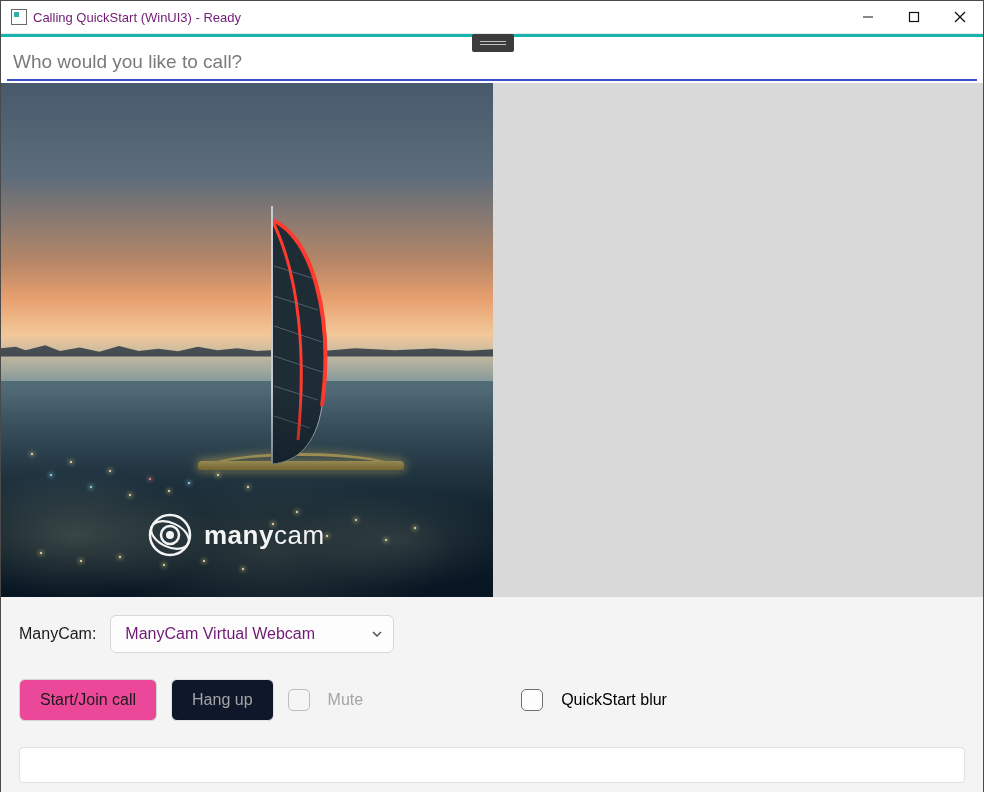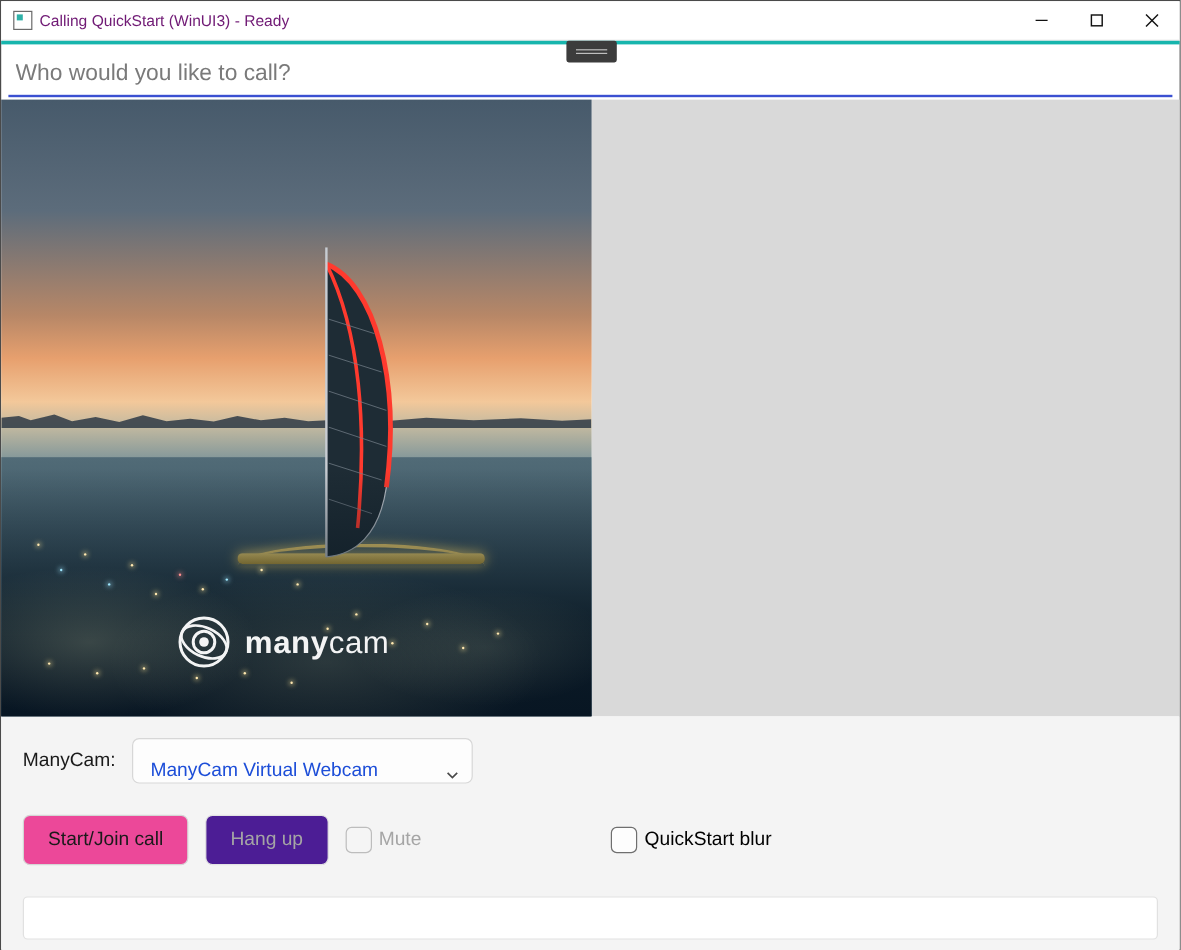--- a/index.html
+++ b/index.html
@@ -254,25 +254,25 @@
     font-size: 16px;
     color: #1a1a1a;
   }
   .combo {
     height: 36px;
     min-width: 258px;
     border: 1px solid #d7d7d7;
     border-radius: 6px;
     background: #fdfdfd;
     display: flex;
-    align-items: flex-end;
+    align-items: center;
     justify-content: space-between;
     padding: 0 10px 0 14px;
     font-size: 16px;
-    color: #1d4ed8;
+    color: #701a75;
     cursor: default;
   }
   .combo .chev {
     width: 12px; height: 12px;
     color: #4a4a4a;
   }
 
   .btn {
     height: 40px;
     padding: 0 20px;
@@ -280,28 +280,28 @@
     border-radius: 6px;
     background: #ec4899;
     font-size: 16px;
     color: #1a1a1a;
     display: flex;
     align-items: center;
     cursor: default;
   }
   .btn.disabled {
     color: #a5a5a5;
-    background: #4c1d95;
+    background: #0f172a;
     border-color: #e3e3e3;
   }
 
   .chk {
     display: flex;
     align-items: center;
-    gap: 6px;
+    gap: 18px;
     font-size: 16px;
   }
   .chk .box {
     width: 22px; height: 22px;
     border: 1.5px solid #6f6f6f;
     border-radius: 5px;
     background: #fdfdfd;
     box-sizing: border-box;
   }
   .chk.disabled .box {

